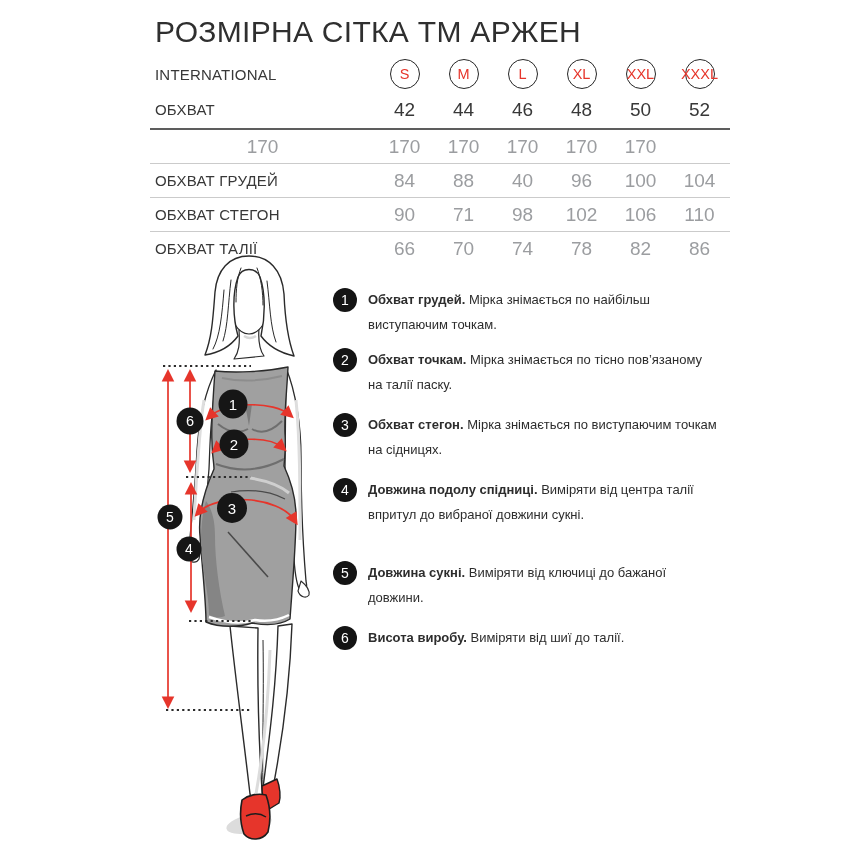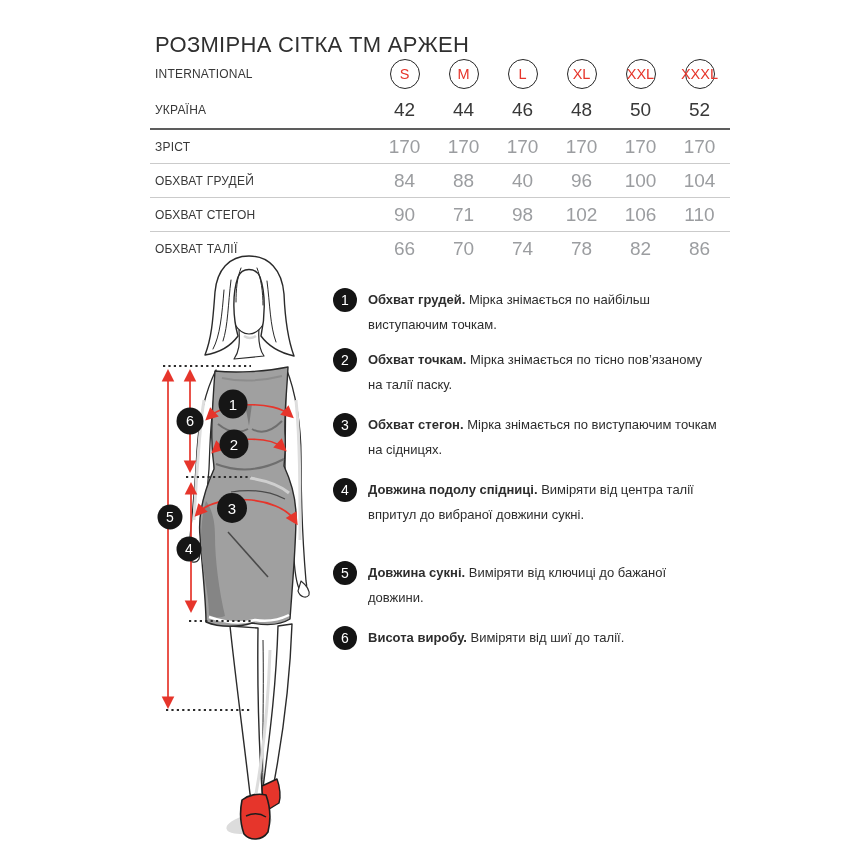--- a/index.html
+++ b/index.html
@@ -3,26 +3,26 @@
 <meta charset="utf-8">
 <style>
   html,body{margin:0;padding:0;}
   body{
     width:850px;height:850px;position:relative;background:#ffffff;
     font-family:"Liberation Sans", sans-serif;overflow:hidden;
     -webkit-font-smoothing:antialiased;
   }
   .page-title{
     position:absolute;left:155px;top:15px;
-    font-size:22px;color:#2f2f2f;letter-spacing:.3px;font-weight:400;margin-top:17px;
+    font-size:30px;color:#2f2f2f;letter-spacing:.3px;font-weight:400;
   }
   
   .size-table{position:absolute;left:150px;top:57px;width:580px;}
   .trow{display:grid;grid-template-columns:225px repeat(6,59px);align-items:center;}
-  .trow .rlabel{font-size:12px;color:#383838;letter-spacing:.2px;padding-left:5px;}
+  .trow .rlabel{font-size:15px;color:#383838;letter-spacing:.2px;padding-left:5px;}
   .trow .cell{text-align:center;font-size:19px;}
   .row-int{height:34px;}
   .row-ua{height:37px;border-bottom:2px solid #5d5d5d;}
   .row-ua .cell{color:#383838;}
   .row-body{height:33px;}
   .row-body .cell{color:#9b9da0;}
   .row-body + .row-body{border-top:1.5px solid #cbcbcb;}
   .size-circle{
     width:30px;height:30px;border:1.7px solid #262626;border-radius:50%;
     display:flex;align-items:center;justify-content:center;margin:0 auto;
@@ -61,30 +61,29 @@
         <span class="size-circle">XL</span>
       </div>
     <div class="cell">
         <span class="size-circle">XXL</span>
       </div>
     <div class="cell">
         <span class="size-circle">XXXL</span>
       </div>
   </div>
   <div class="trow row-ua">
-    <div class="rlabel">УКРАЇНА</div>
+    <div class="rlabel">ОБХВАТ</div>
     <div class="cell">42</div>
     <div class="cell">44</div>
     <div class="cell">46</div>
     <div class="cell">48</div>
     <div class="cell">50</div>
     <div class="cell">52</div>
   </div>
   <div class="trow row-body">
-    <div class="rlabel">ЗРІСТ</div>
     <div class="cell">170</div>
     <div class="cell">170</div>
     <div class="cell">170</div>
     <div class="cell">170</div>
     <div class="cell">170</div>
     <div class="cell">170</div>
   </div>
   <div class="trow row-body">
     <div class="rlabel">ОБХВАТ ГРУДЕЙ</div>
     <div class="cell">84</div>

